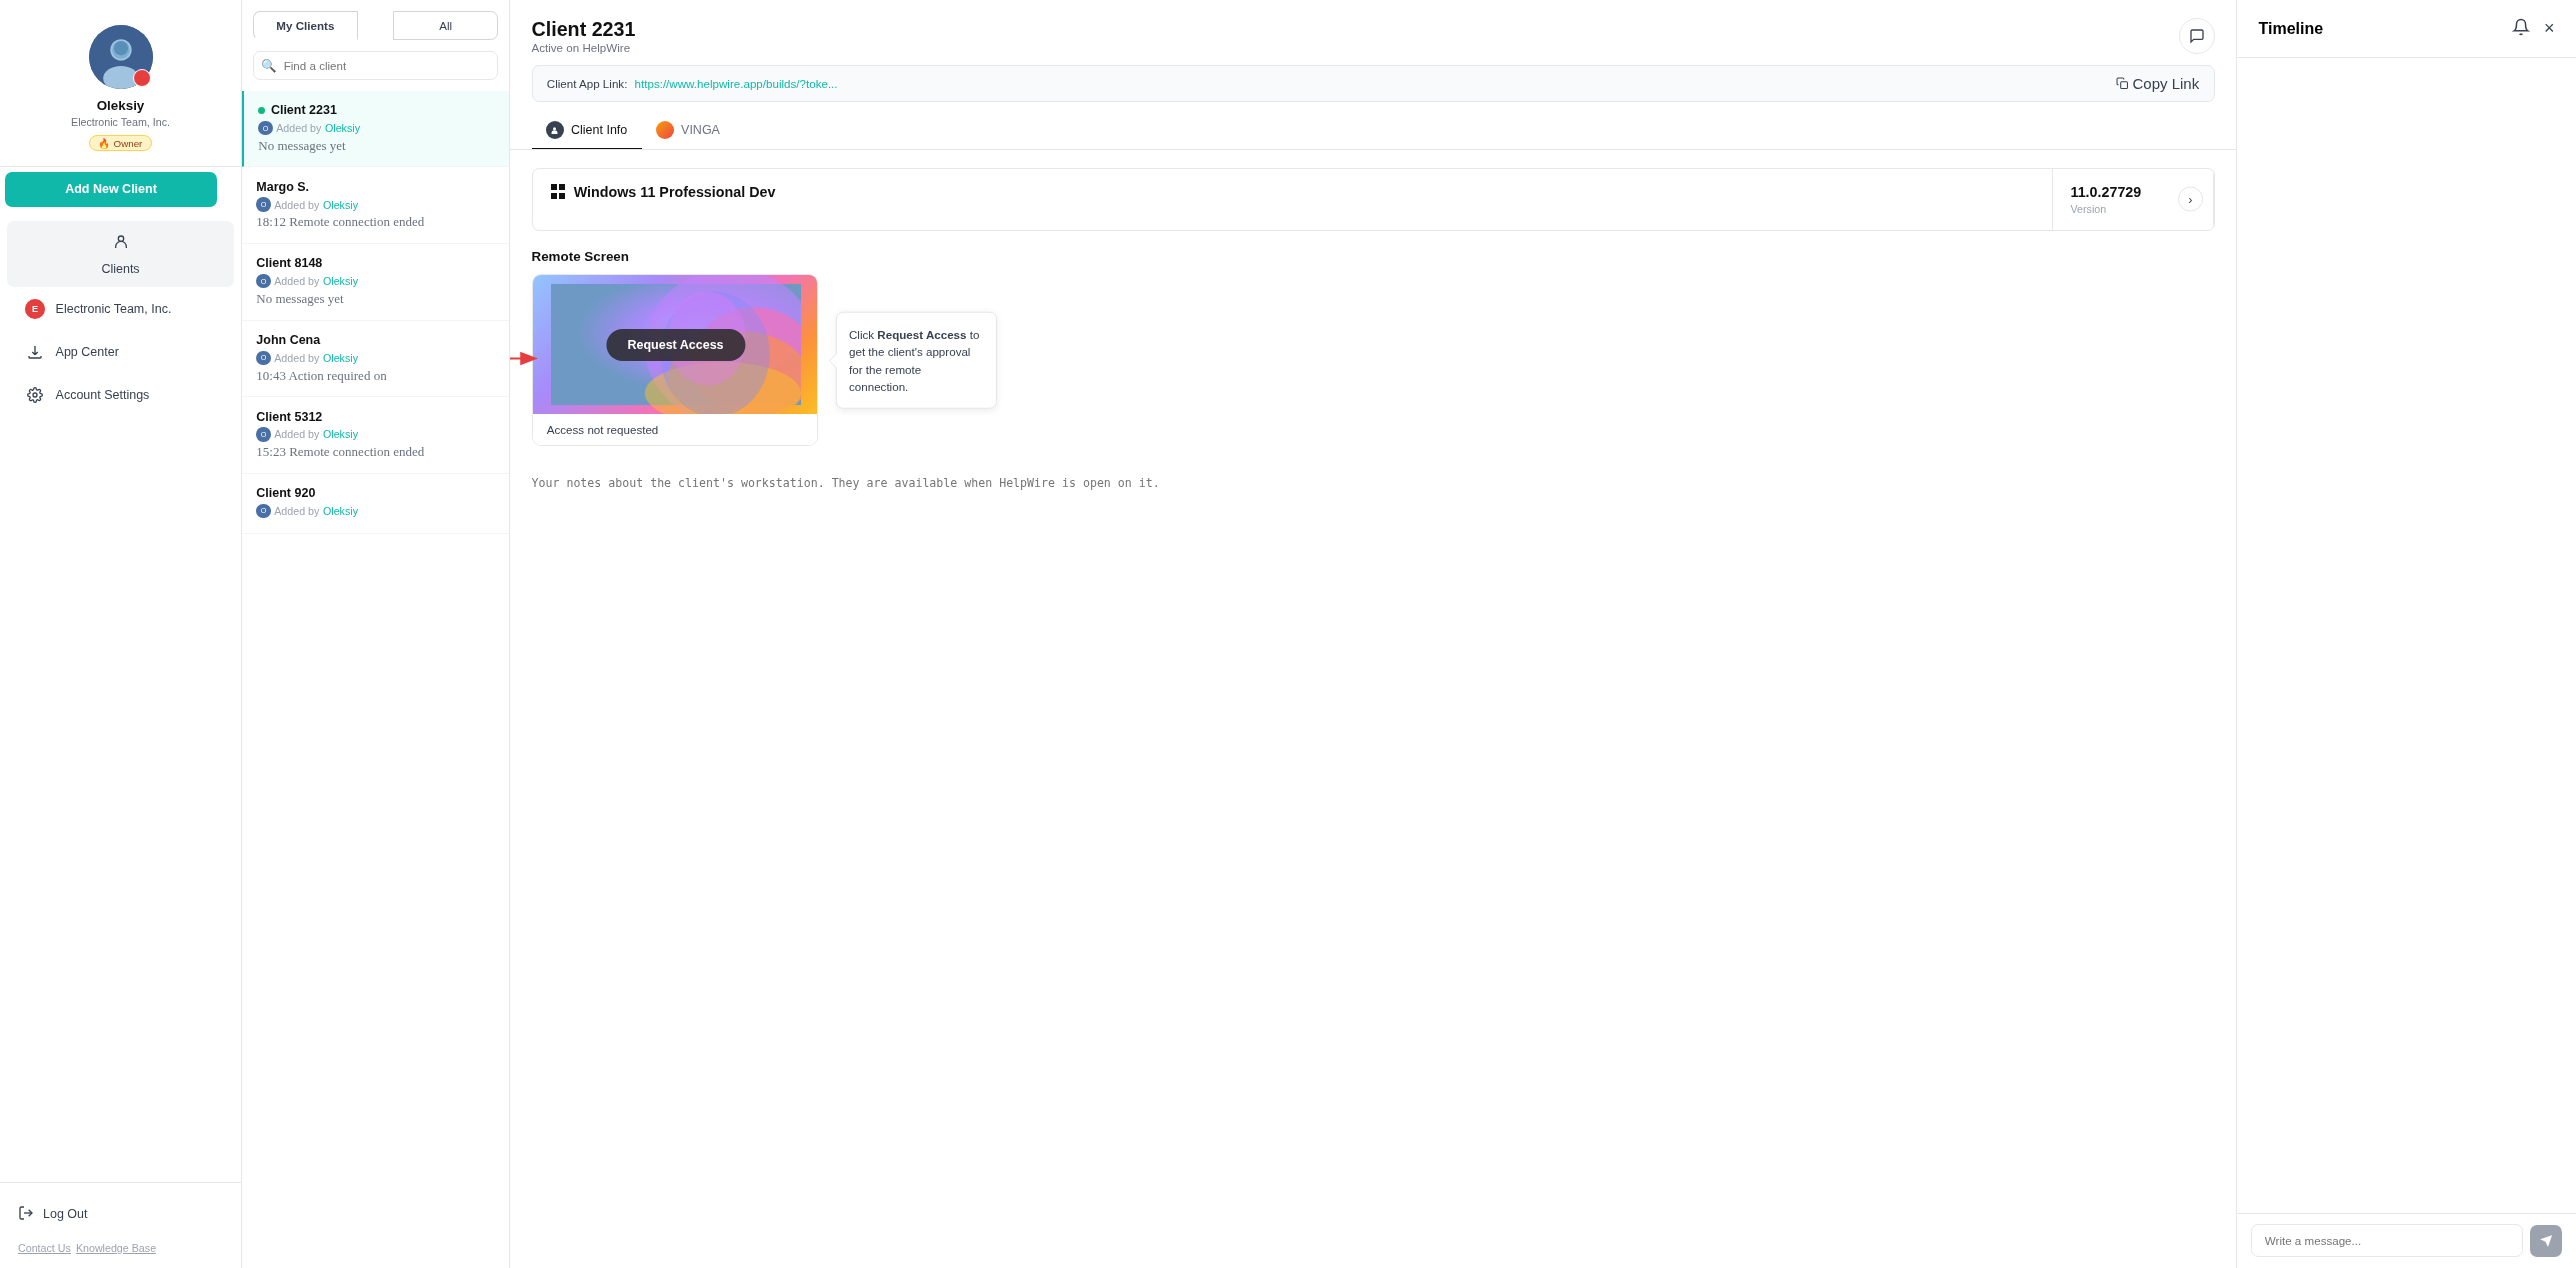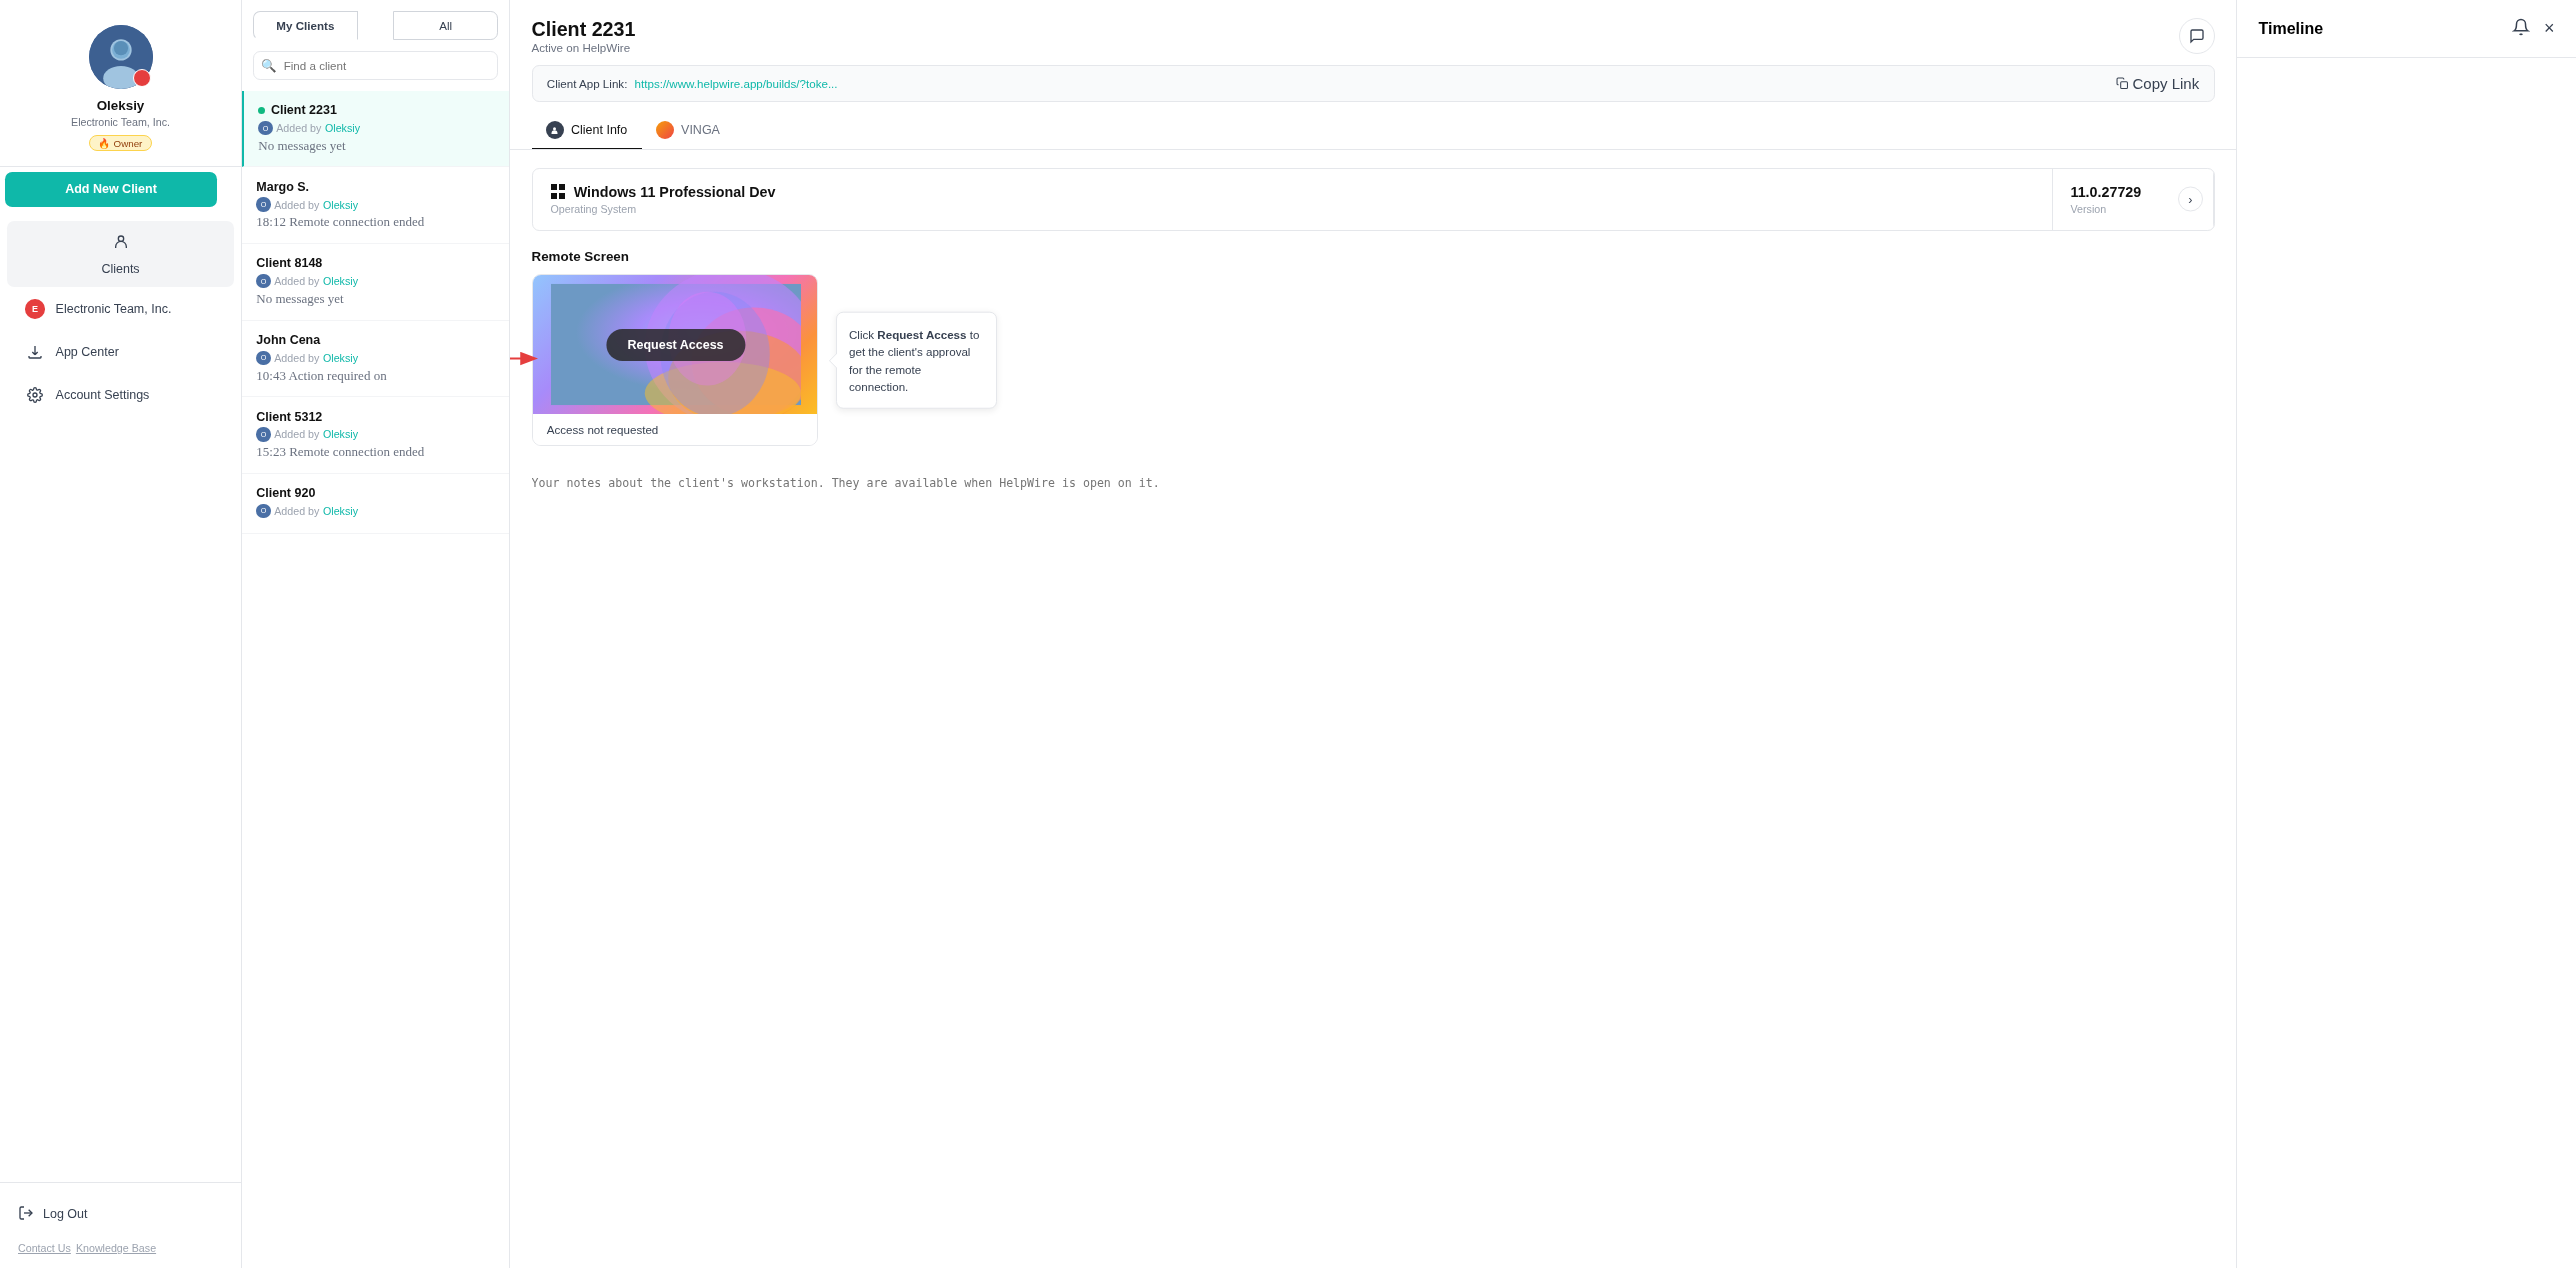--- a/index.html
+++ b/index.html
@@ -806,21 +806,20 @@
       <div class="os-info-section">
         <div class="os-name">
           <div class="win-logo">
             <div class="win-square"></div>
             <div class="win-square"></div>
             <div class="win-square"></div>
             <div class="win-square"></div>
           </div>
           <span>Windows 11 Professional Dev</span>
         </div>
-        <div class="os-label">Operating System</div>
       </div>
       <div class="os-info-section" style="max-width:161px;">
         <div class="os-version">11.0.27729</div>
         <div class="os-label">Version</div>
       </div>
       <button class="chevron-btn">›</button>
     </div>
 
     
     <div class="remote-screen-section">
@@ -887,14 +886,23 @@
         </svg>
       </button>
       <button style="background:none;border:none;cursor:pointer;font-size:18px;color:#374151;">
         <span>×</span>
       </button>
     </div>
   </div>
 
   <div class="timeline-body"></div>
 
+  <div class="timeline-footer">
+    <input class="message-input" type="text" placeholder="Write a message..." style="">
+    <button class="send-btn">
+      <svg width="14.3" height="14.3" viewBox="0 0 24 24" fill="white">
+        <path d="M22 2L11 13"></path>
+        <polygon points="22 2 15 22 11 13 2 9 22 2"></polygon>
+      </svg>
+    </button>
+  </div>
 </div>
 
 
 </body></html>

